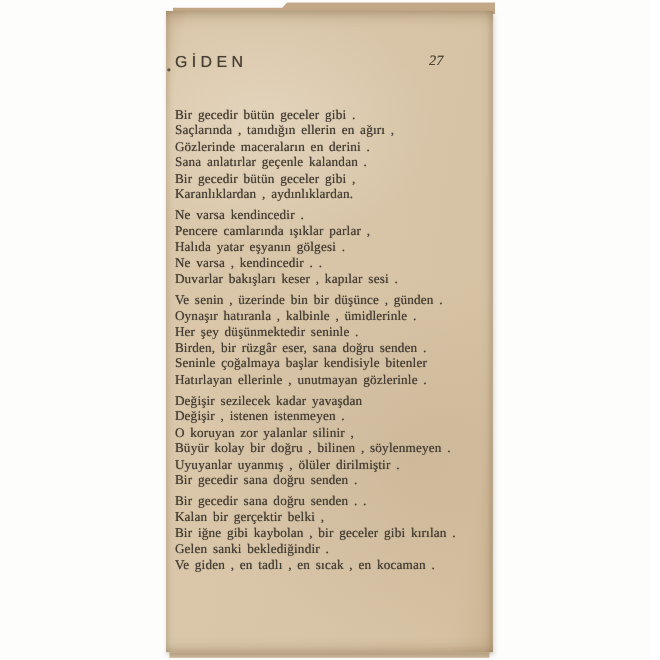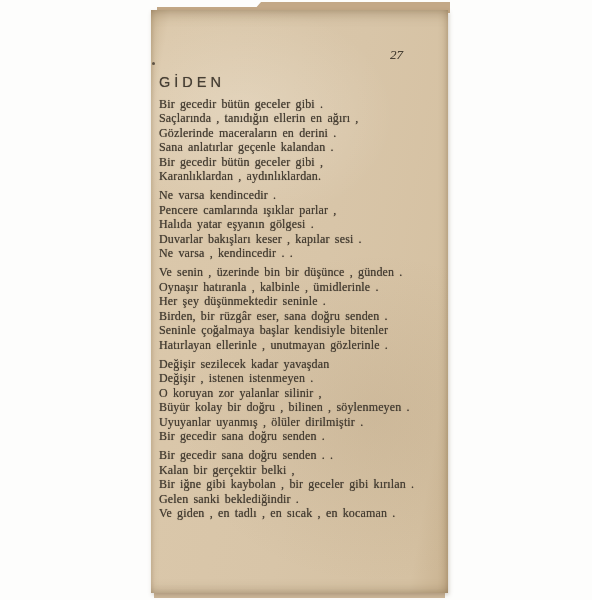--- a/index.html
+++ b/index.html
@@ -64,21 +64,21 @@
     top: 37px;
     right: 45px;
     font-family: "Liberation Serif", serif;
     font-style: italic;
     font-size: 13px;
     color: #4a4235;
     text-shadow: 0 0 0.6px rgba(74,66,53,0.7);
   }
   .title {
     position: absolute;
-    top: 64px;
+    top: 39px;
     left: 8px;
     font-family: "Liberation Sans", sans-serif;
     font-size: 14.5px;
     font-weight: 500;
     letter-spacing: 4px;
     color: #473f34;
     text-shadow: 0 0 0.7px rgba(71,63,52,0.75);
   }
   .poem {
     position: absolute;
@@ -123,22 +123,22 @@
         <div class="line">Gözlerinde maceraların en derini .</div>
         <div class="line">Sana anlatırlar geçenle kalandan .</div>
         <div class="line">Bir gecedir bütün geceler gibi ,</div>
         <div class="line">Karanlıklardan , aydınlıklardan.</div>
       </div>
 
       <div class="stanza">
         <div class="line">Ne varsa kendincedir .</div>
         <div class="line">Pencere camlarında ışıklar parlar ,</div>
         <div class="line">Halıda yatar eşyanın gölgesi .</div>
+        <div class="line">Ne varsa , kendincedir . .</div>
         <div class="line">Duvarlar bakışları keser , kapılar sesi .</div>
-        <div class="line">Ne varsa , kendincedir . .</div>
       </div>
 
       <div class="stanza">
         <div class="line">Ve senin , üzerinde bin bir düşünce , günden .</div>
         <div class="line">Oynaşır hatıranla , kalbinle , ümidlerinle .</div>
         <div class="line">Her şey düşünmektedir seninle .</div>
         <div class="line">Birden, bir rüzgâr eser, sana doğru senden .</div>
         <div class="line">Seninle çoğalmaya başlar kendisiyle bitenler</div>
         <div class="line">Hatırlayan ellerinle , unutmayan gözlerinle .</div>
       </div>

